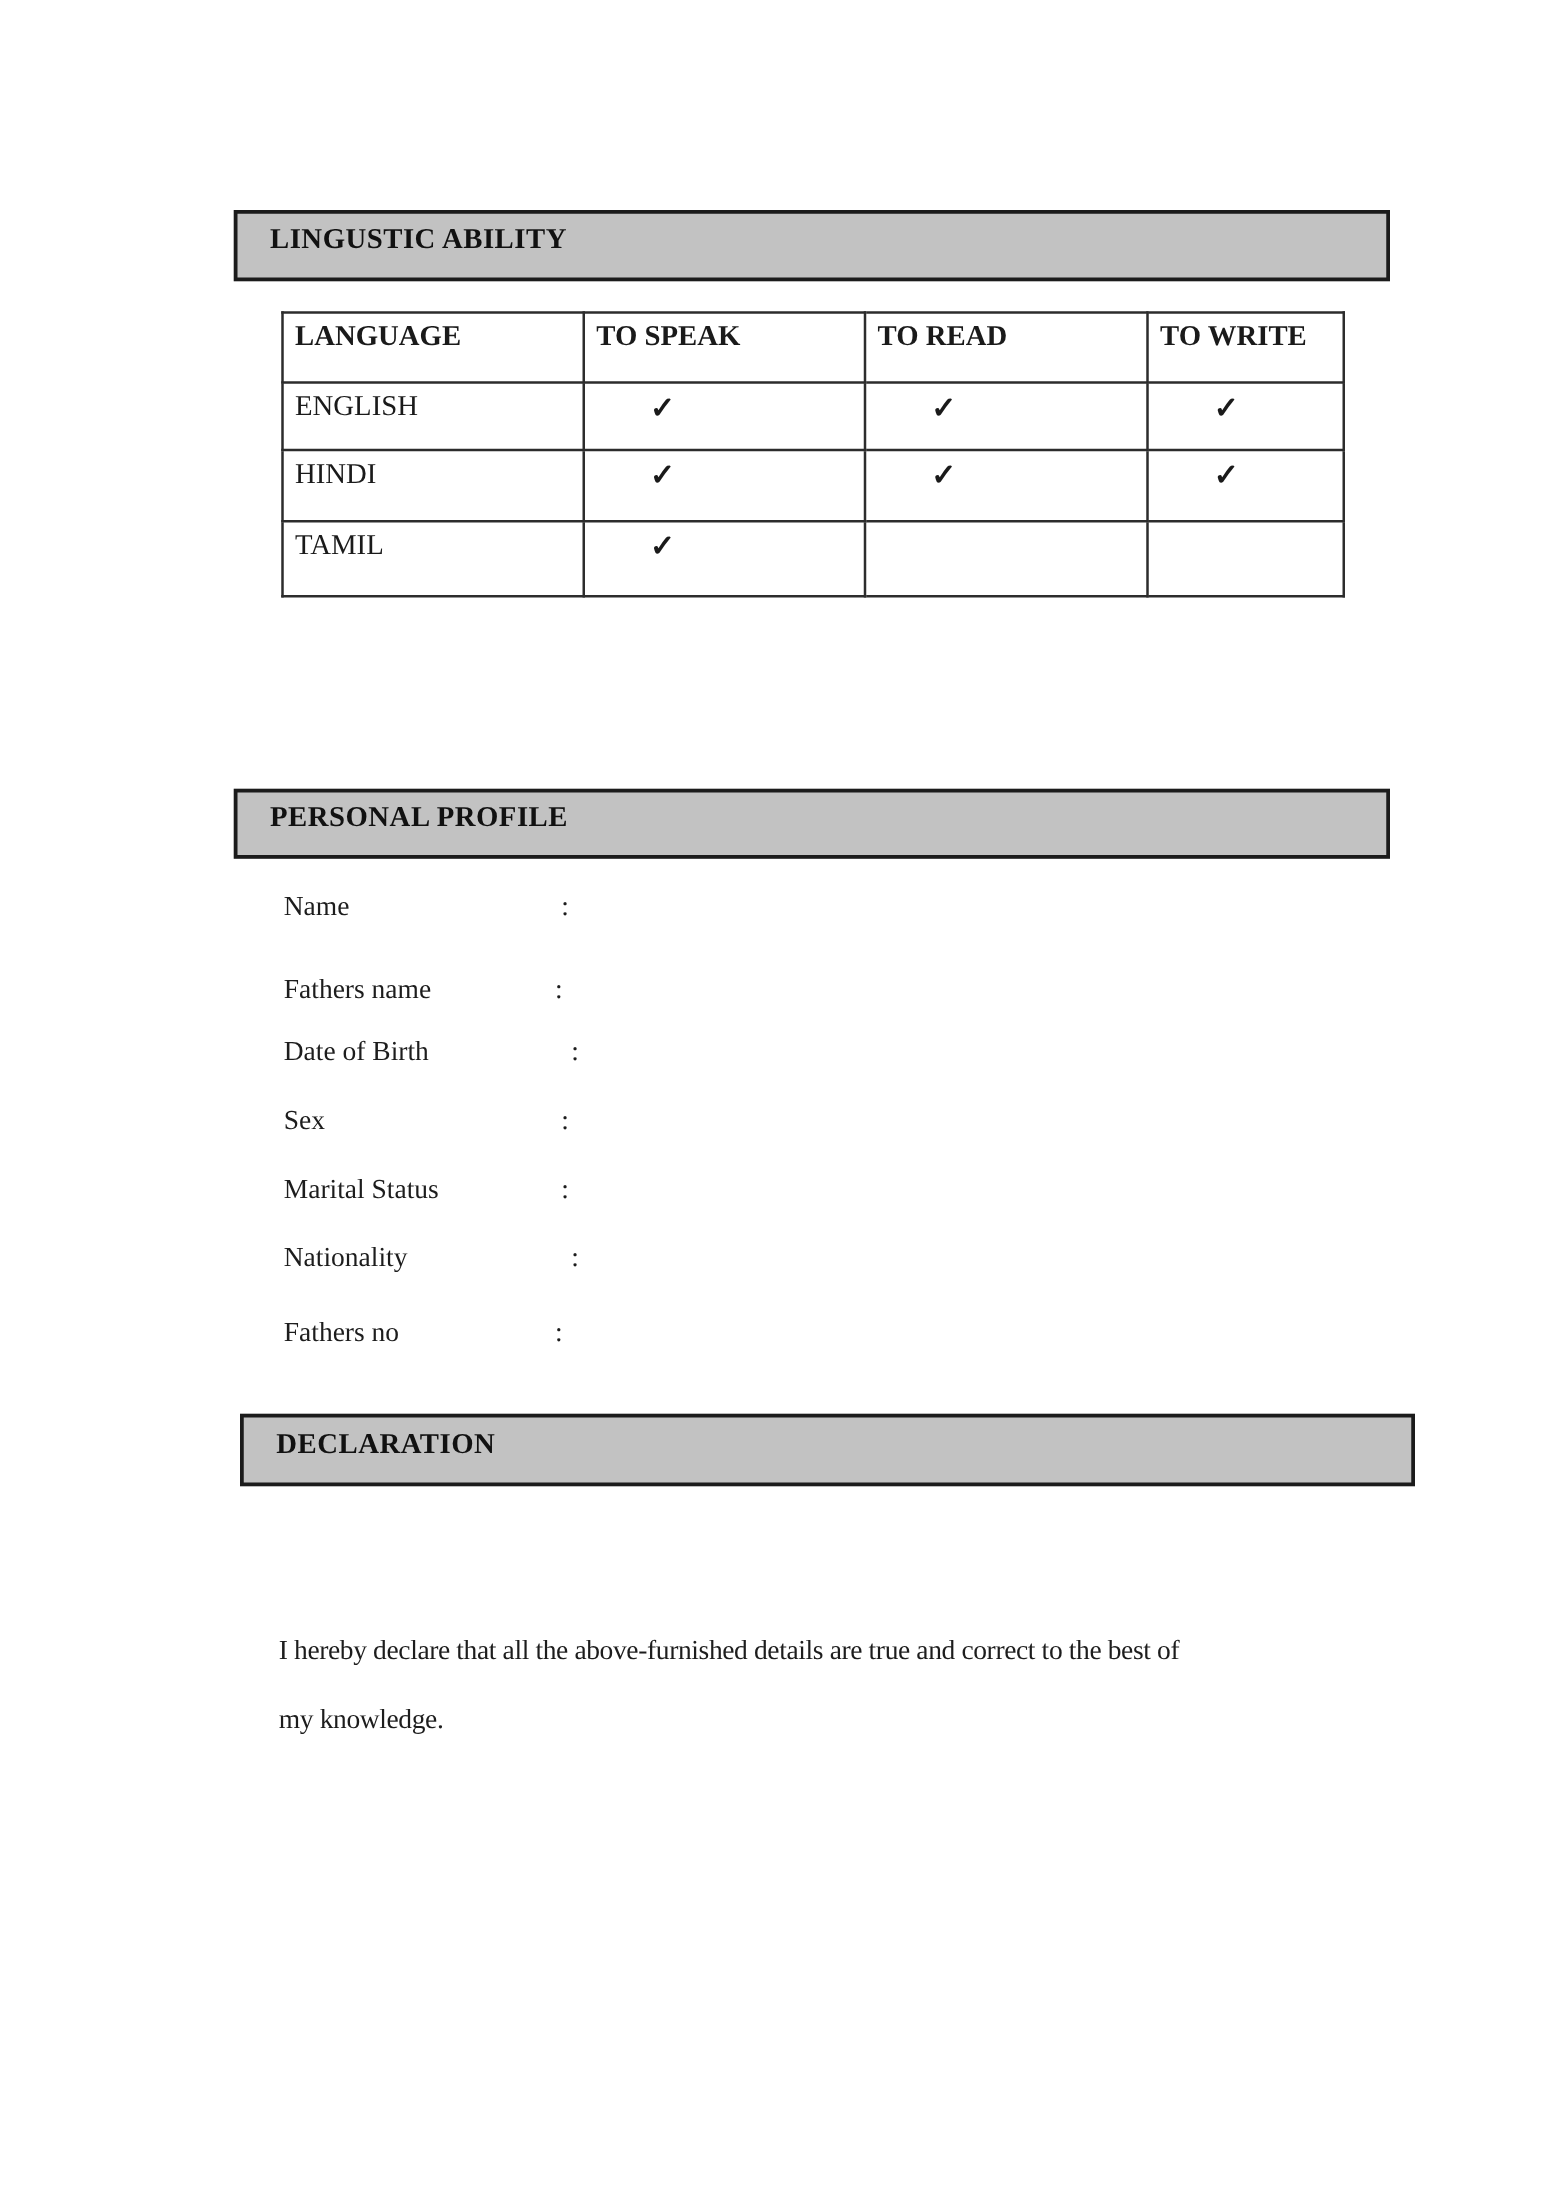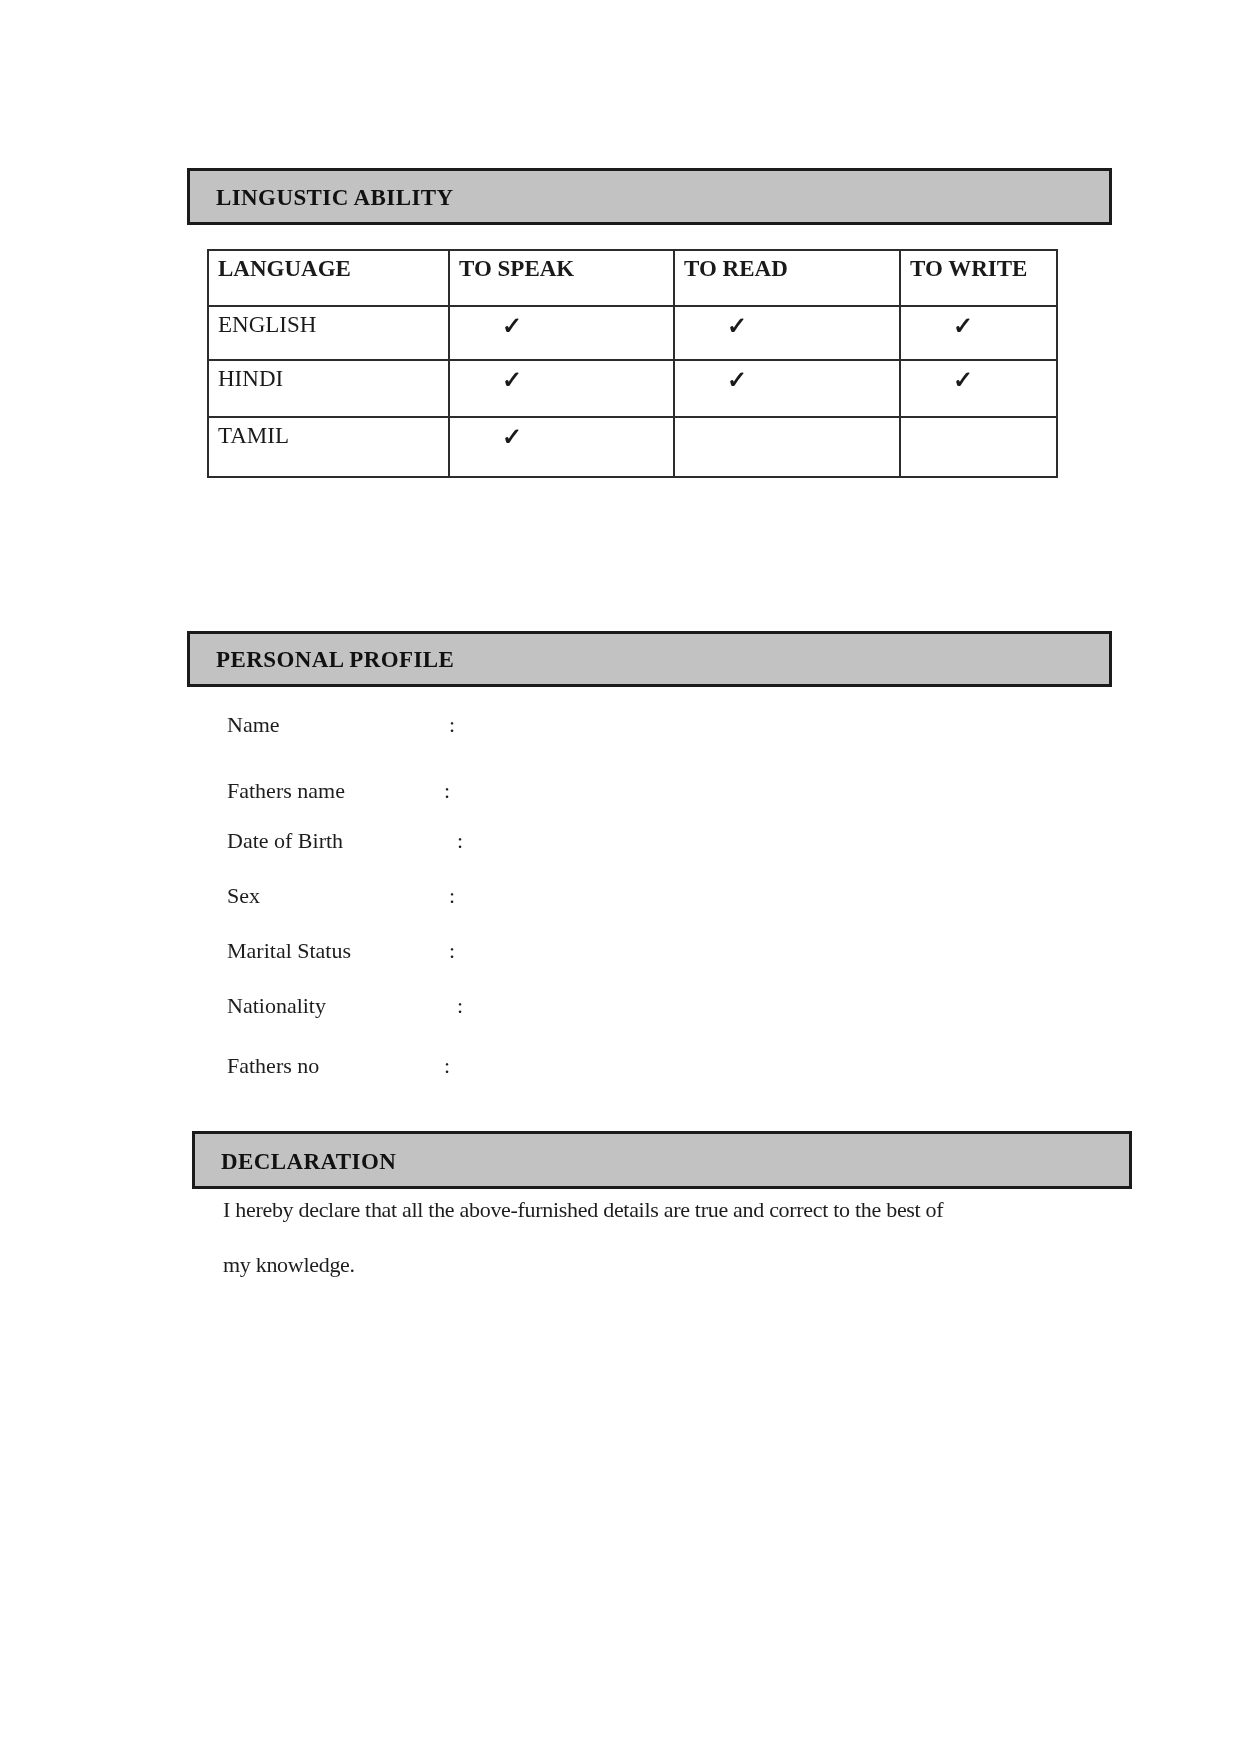--- a/index.html
+++ b/index.html
@@ -12,34 +12,34 @@
     overflow:hidden;
   }
 
   
   .bar{
     position:absolute;
     box-sizing:border-box;
     background:#c2c2c2;
     border:3px solid #1b1b1b;
     display:flex;
-    align-items:flex-end;
+    align-items:center;
     padding:0 0 11px 26px;
     font-weight:bold;
     font-size:23px;
     letter-spacing:0.4px;
     color:#111111;
   }
   #bar-linguistic{left:187px;top:168px;width:925px;height:57px;}
   #bar-profile{left:187px;top:631px;width:925px;height:56px;}
   #bar-declaration{left:192px;top:1131px;width:940px;height:58px;}
 
   
   table.lang-table{
-    position:absolute;left:207px;top:249px;
+    position:absolute;left:225px;top:249px;
     width:849px;
     border-collapse:collapse;
     table-layout:fixed;
     padding-left:37px;
   }
   .lang-table col.c0{width:241px;}
   .lang-table col.c1{width:225px;}
   .lang-table col.c2{width:226px;}
   .lang-table col.c3{width:157px;}
   .lang-table th,.lang-table td{
@@ -82,21 +82,21 @@
   .f4{top:936px;}
   .f5{top:991px;}
   .f6{top:1051px;}
   .f1 .colon{margin-left:-5px;}
   .f2 .colon{margin-left:8px;}
   .f5 .colon{margin-left:8px;}
   .f6 .colon{margin-left:-5px;}
 
   
   .para{
-    position:absolute;left:223px;top:1182px;
+    position:absolute;left:223px;top:1292px;
     width:790px;
     font-size:22px;
     line-height:55px;
     letter-spacing:-0.3px;
     color:#1d1d1d;
   }
 </style>
 </head>
 <body>
 

